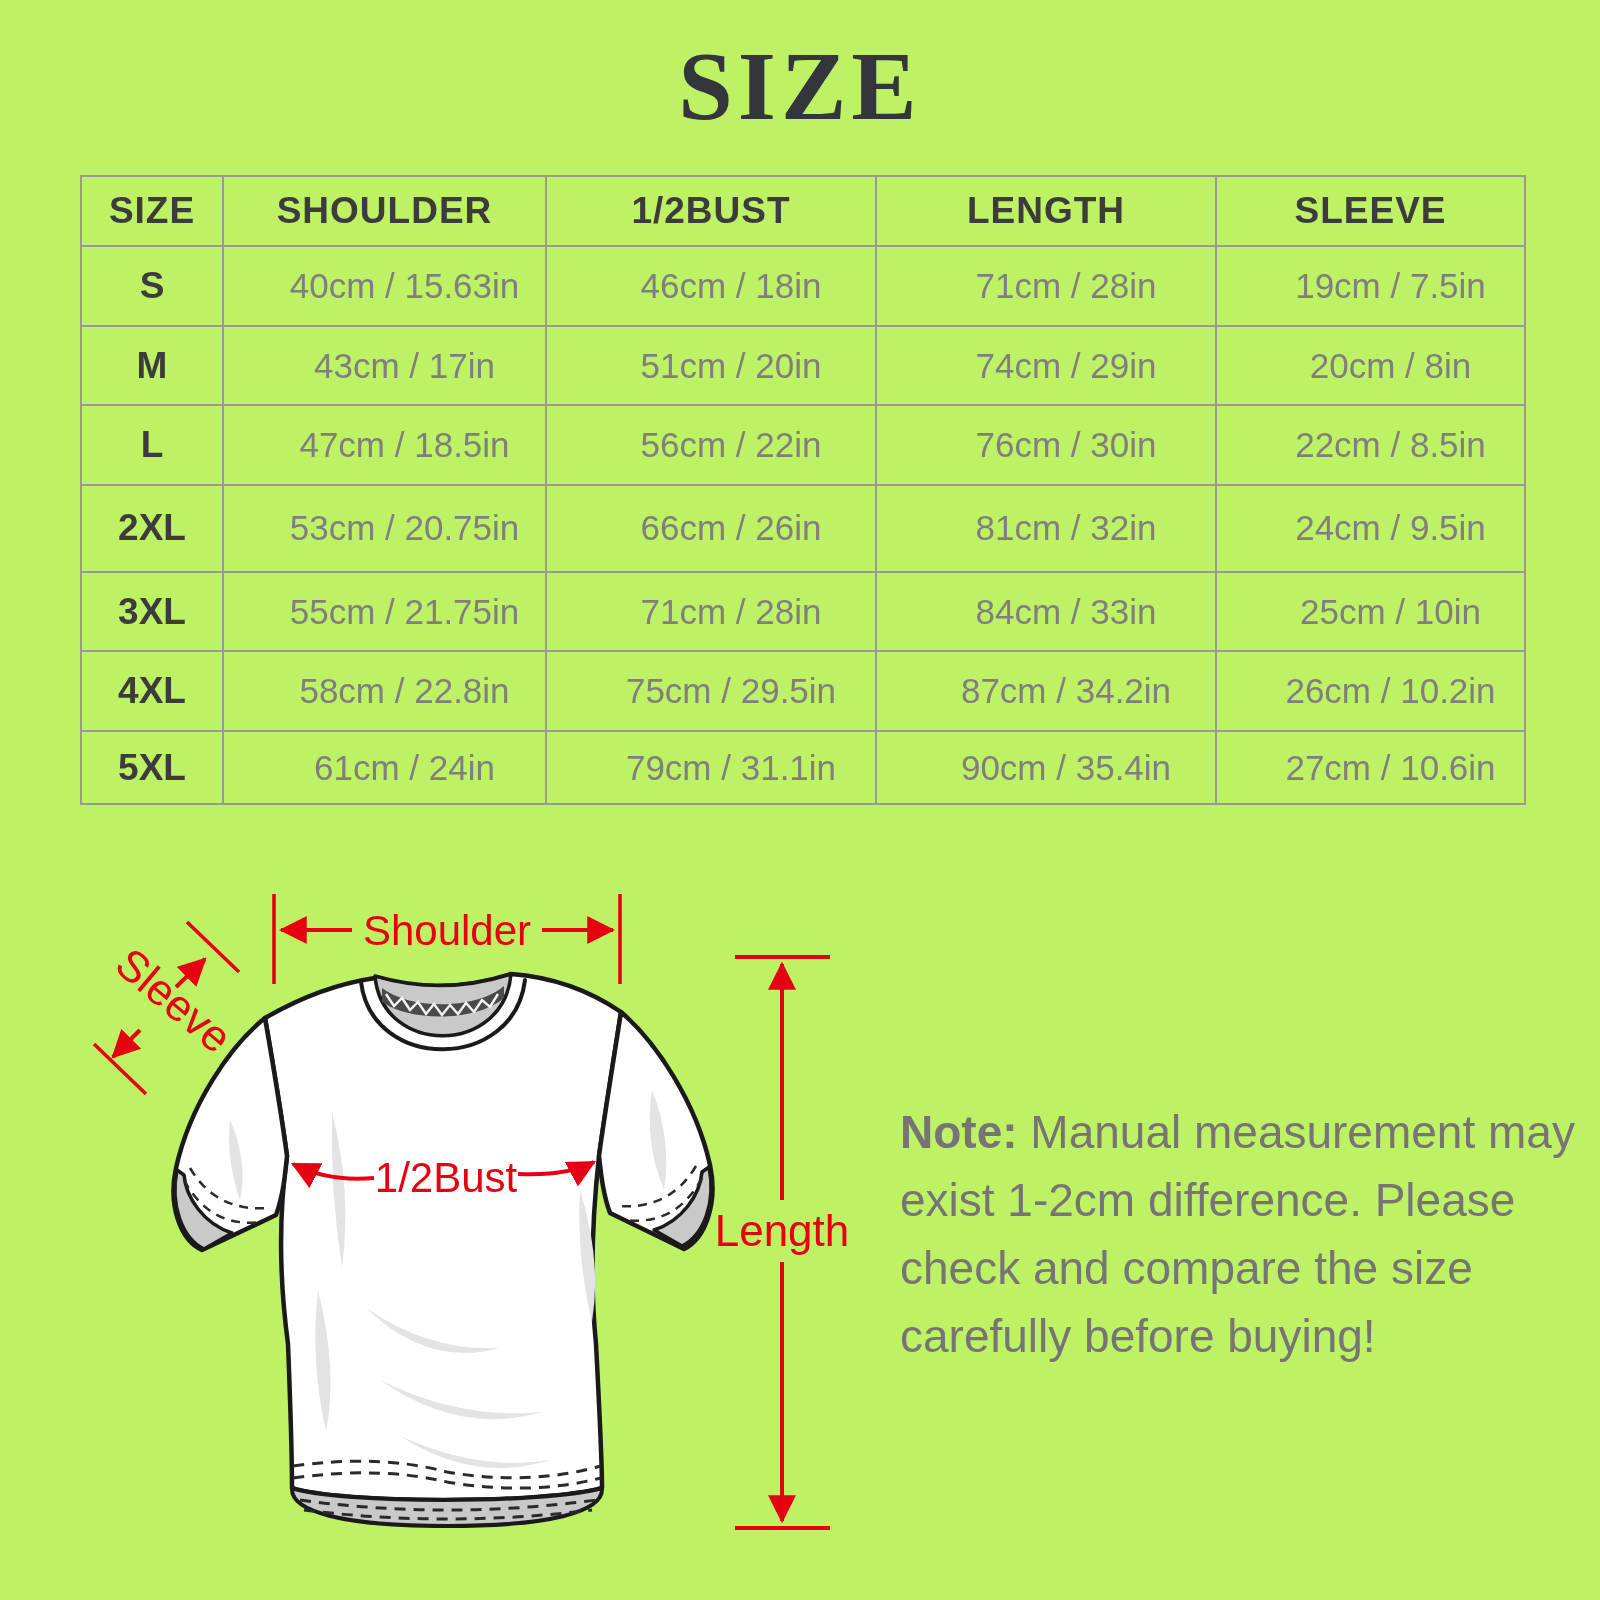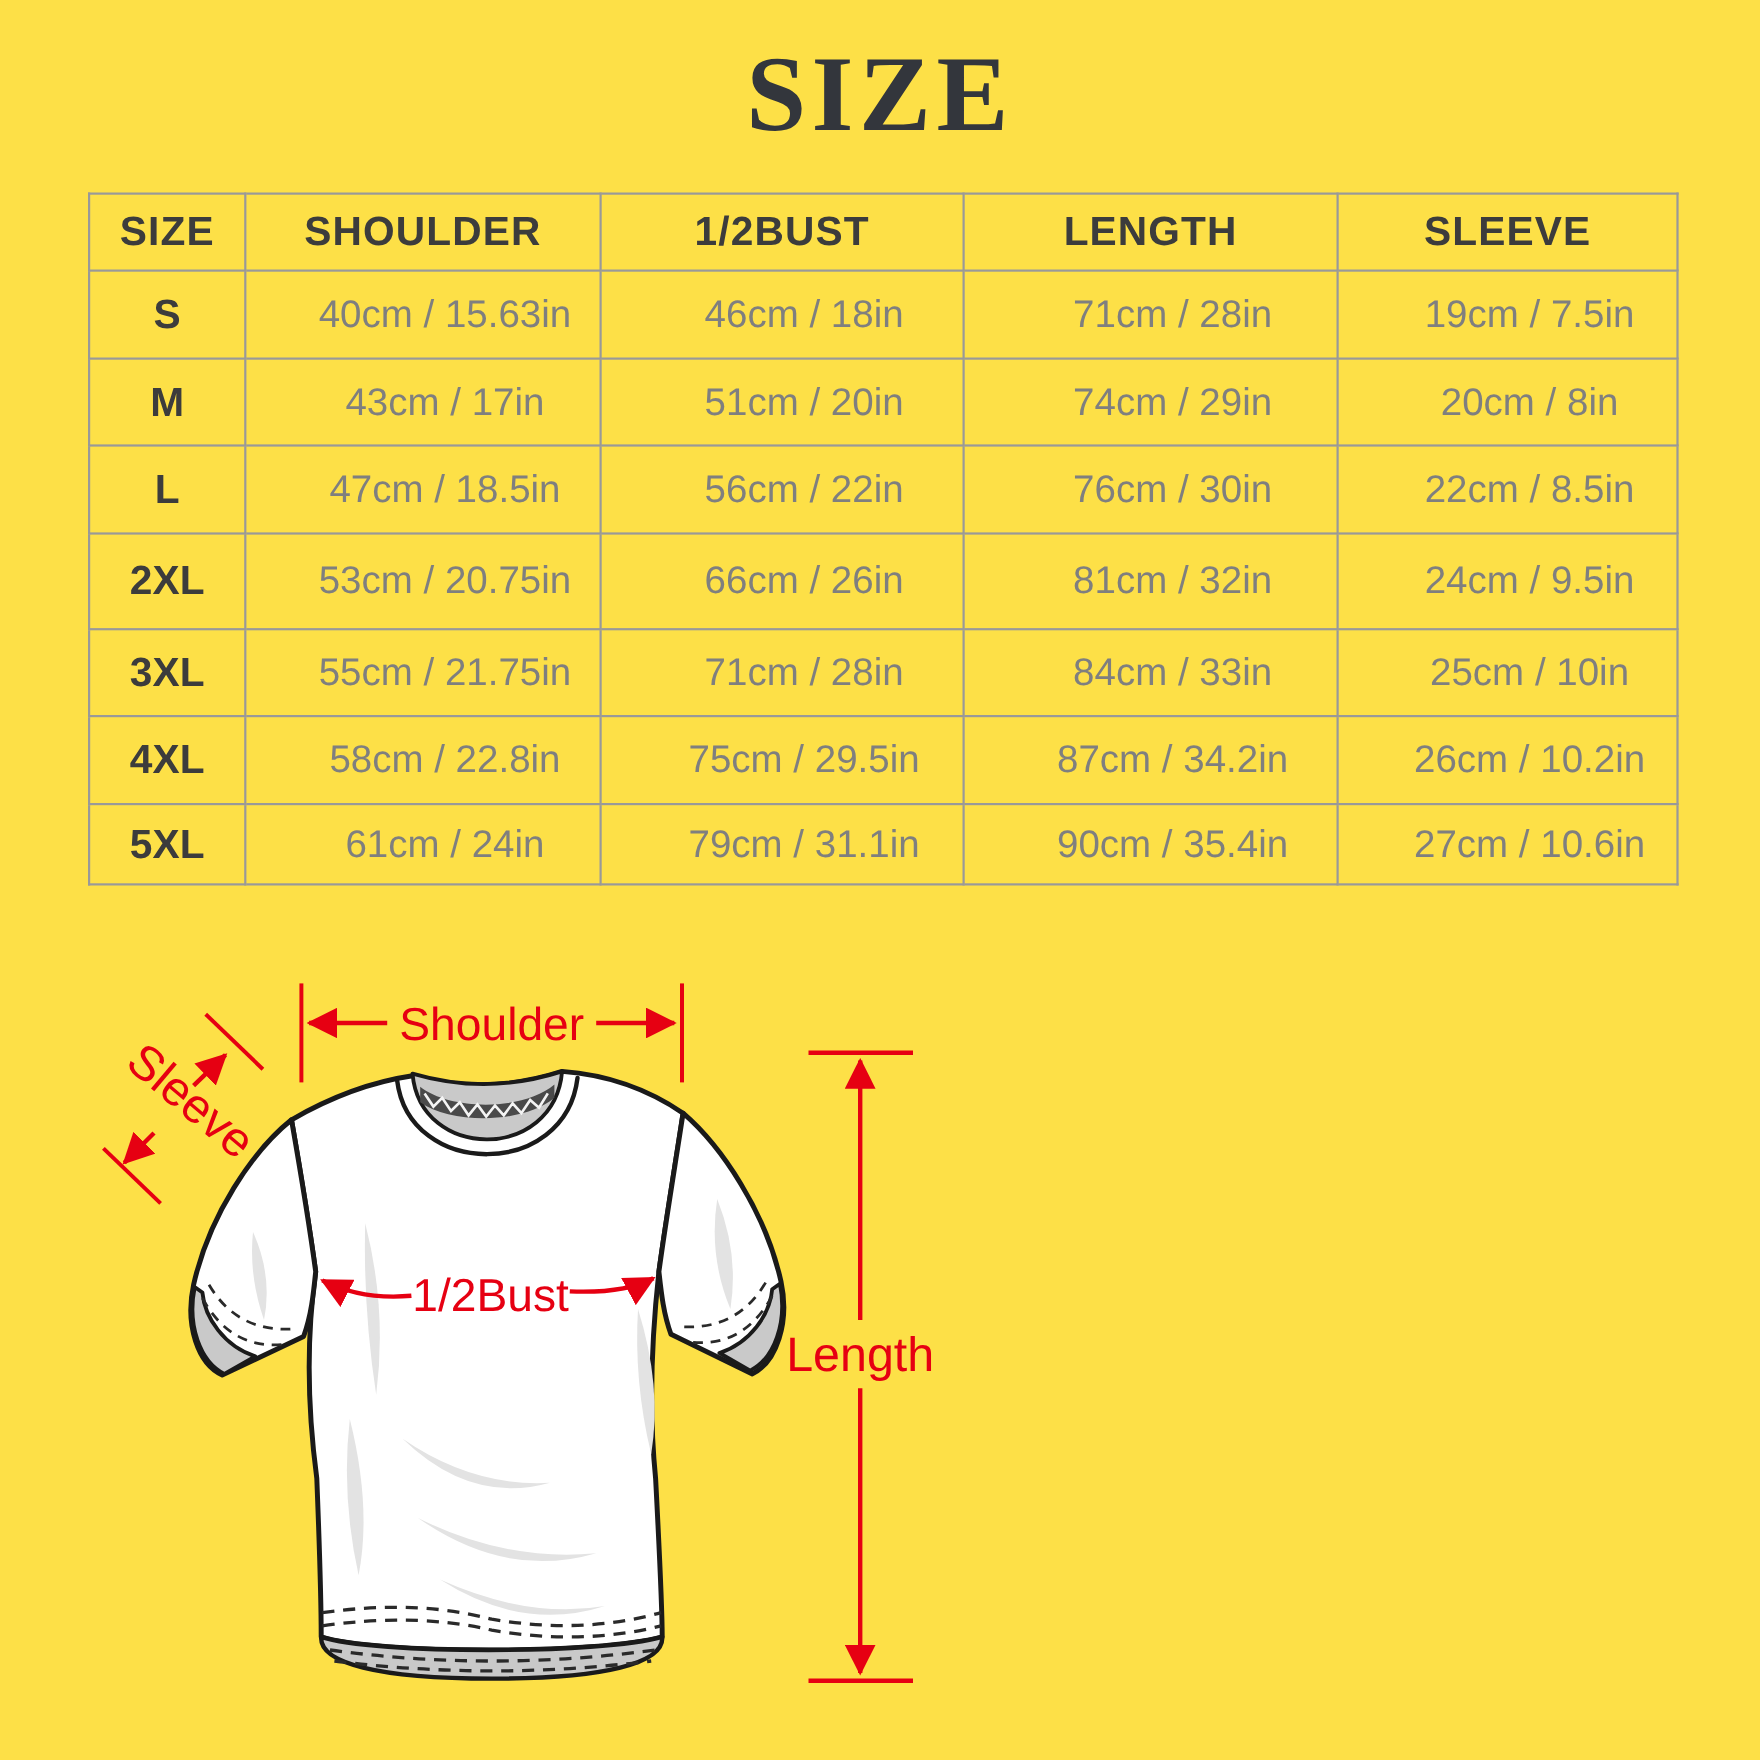--- a/index.html
+++ b/index.html
@@ -1,17 +1,17 @@
 <!DOCTYPE html>
 <html style="--accent-red: #e60012; --table-border: #999999; --header-text: #3c3c3c; --cell-text: #7f7f7f; --note-text: #757575; --title-text: #33363c; --outline-black: #1a1a1a; --inner-gray: #c9c9c9; --wrinkle-gray: #e3e3e3;"><head>
 <meta charset="utf-8">
 <style>
   html,body{margin:0;padding:0;background:#fff;}
   .page{
-    position:relative;width:1600px;height:1600px;background:#fde047;overflow:hidden;
+    position:relative;width:1600px;height:1600px;background:#bef264;overflow:hidden;
     font-family:"Liberation Sans",sans-serif;
   }
   .page-title{
     position:absolute;left:0;top:30px;width:100%;text-align:center;
     font-family:"Liberation Serif",serif;font-weight:bold;font-size:98px;
     letter-spacing:5px;color:var(--title-text,#33363c);margin:0;
   }
   table.size-table{
     position:absolute;left:80px;top:175px;width:1444px;height:630px;
     border-collapse:collapse;table-layout:fixed;text-align:center;
@@ -212,14 +212,18 @@
 
     <g>
       <path class="red-line" d="M655 97 L750 97"></path>
       <path class="red-line" d="M655 668 L750 668"></path>
       <path class="red-line" d="M702 340 L702 104" marker-end="url(#arr)"></path>
       <path class="red-line" d="M702 402 L702 661" marker-end="url(#arr)"></path>
       <text class="red-text" x="702" y="386" font-size="44" text-anchor="middle">Length</text>
     </g>
   </svg>
 
+  <p class="note-block"><span class="note-label">Note:</span> <span>Manual measurement may
+exist 1-2cm difference. Please
+check and compare the size
+carefully before buying!</span></p>
 
 </div>
 
 </body></html>

